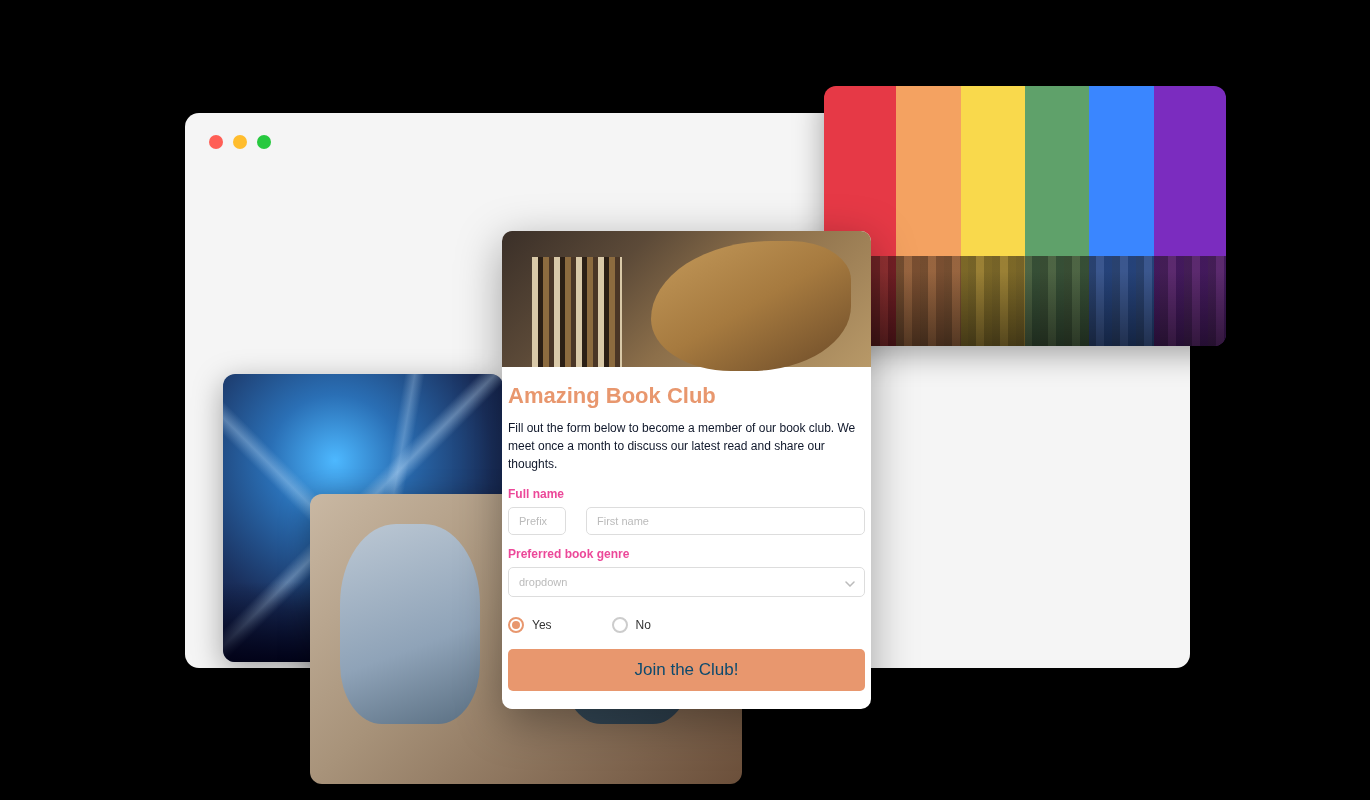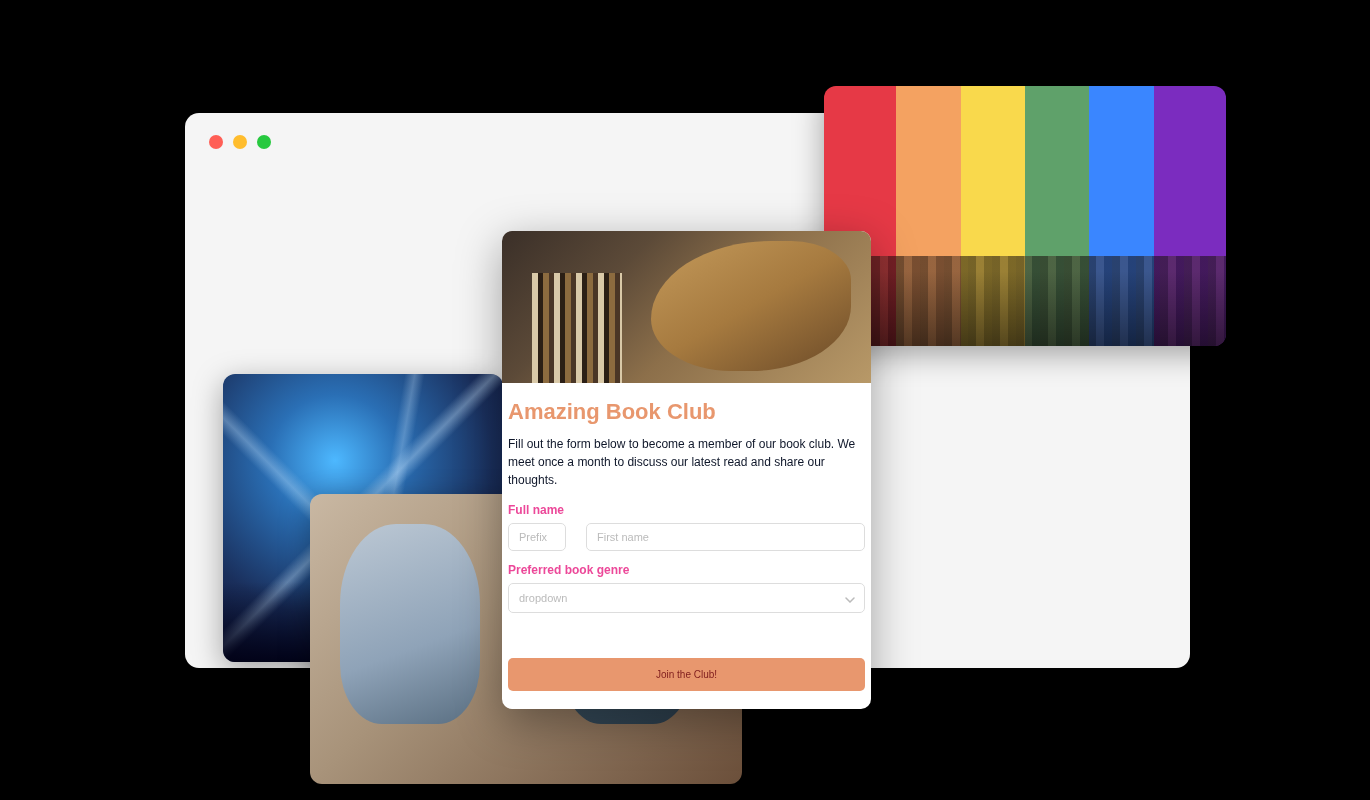--- a/index.html
+++ b/index.html
@@ -194,25 +194,25 @@
 }
 .radio-outer.unchecked { border-color: #ccc; }
 .radio-inner {
   width: 8px; height: 8px;
   background: #e8976e;
   border-radius: 50%;
 }
 .radio-label { font-size: 12px; color: #333; }
 .submit-btn {
   background: #e8976e;
-  color: #7f1d1d;
+  color: #0c4a6e;
   border: none;
   border-radius: 5px;
   padding: 11px;
-  font-size: 10px;
+  font-size: 17px;
   font-weight: 500;
   cursor: pointer;
   margin-top: auto;
 }
 </style>
 </head>
 <body>
 
 <div class="browser-window">
   <div class="window-controls">
@@ -247,16 +247,28 @@
       <select class="select">
         <option>dropdown</option>
       </select>
       <span class="select-caret">
         <svg width="10" height="6" viewBox="0 0 10 6">
             <path d="M1 1l4 4 4-4" stroke="#bbb" stroke-width="1.5" fill="none" stroke-linecap="round"></path>
           </svg>
       </span>
     </div>
 
+    <div class="radio-row">
+      <label class="radio-item">
+        <span class="radio-outer">
+            <span class="radio-inner"></span>
+          </span>
+        <span class="radio-label">Yes</span>
+      </label>
+      <label class="radio-item">
+        <span class="radio-outer unchecked"></span>
+        <span class="radio-label">No</span>
+      </label>
+    </div>
 
     <button class="submit-btn">Join the Club!</button>
   </div>
 </div>
 
 </body></html>

